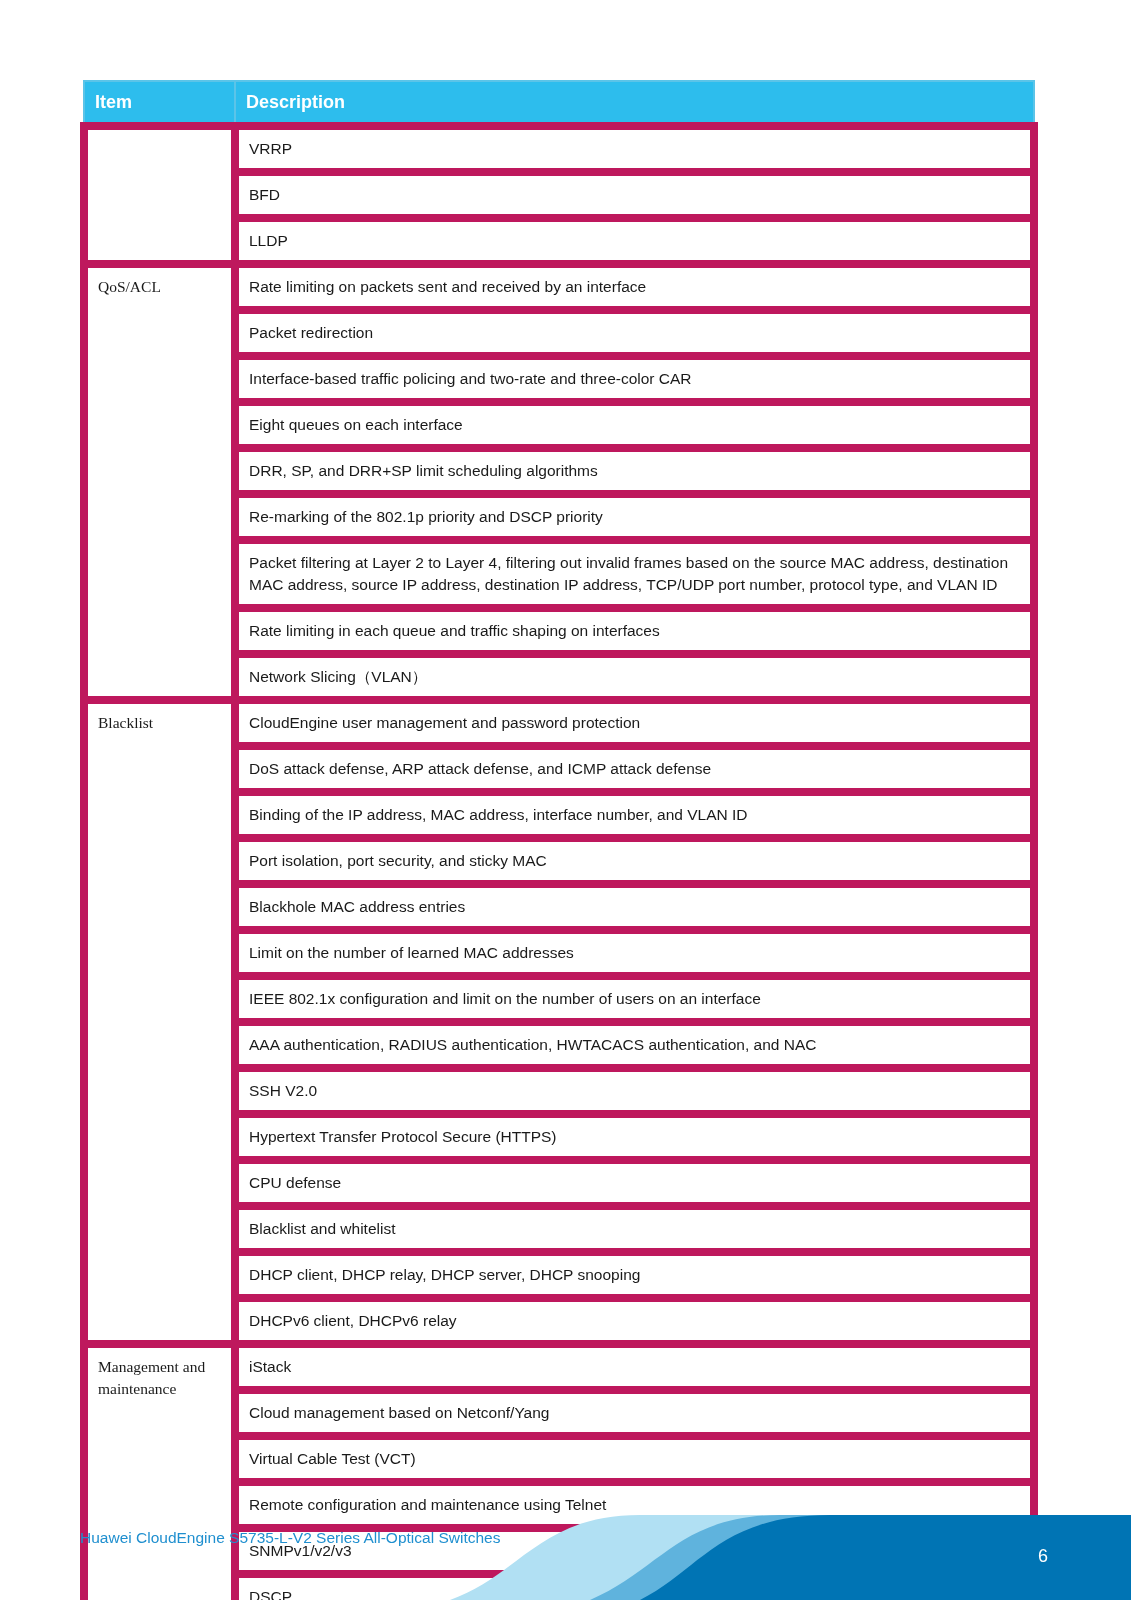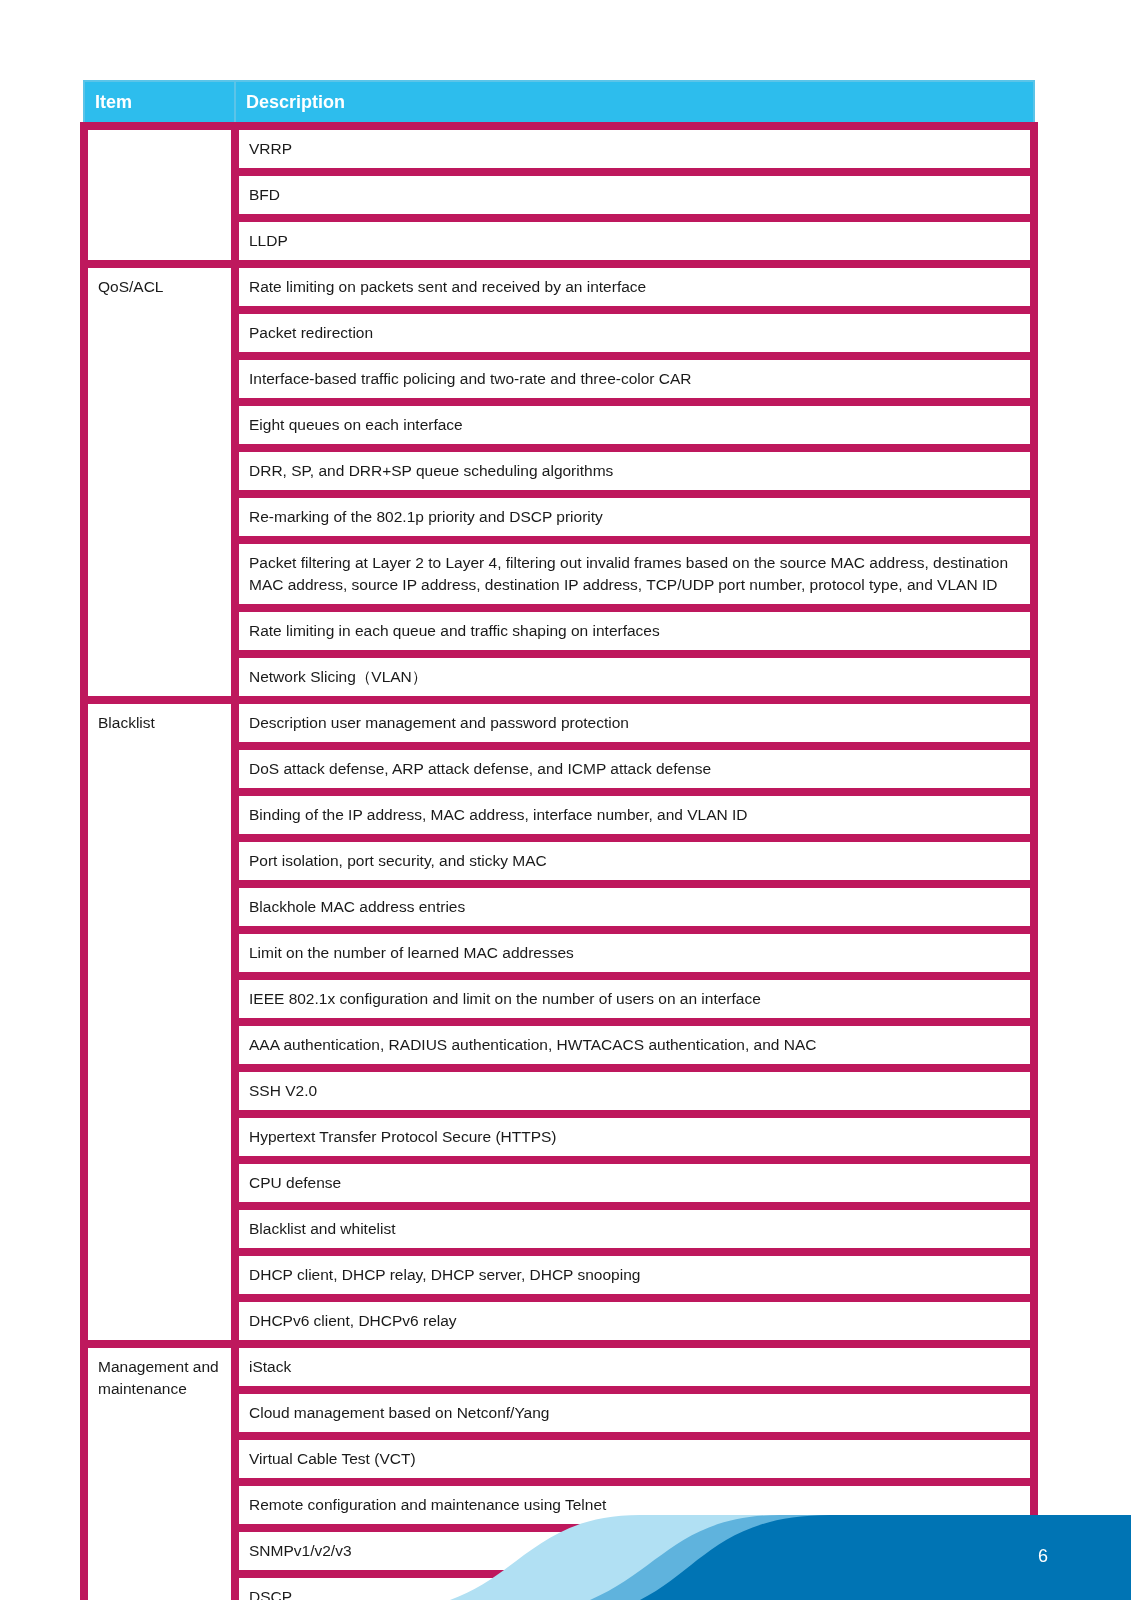--- a/index.html
+++ b/index.html
@@ -40,20 +40,21 @@
     .spec-table td {
       border: 8px solid #be185d;
       padding: 8px 10px 8px 10px;
       vertical-align: top;
       line-height: 22px;
       height: 39px;
       box-sizing: border-box;
     }
     .spec-table td.item-cell {
       vertical-align: top;
+      font-family: Liberation Serif, serif;
     }
     .footer-text {
       position: absolute;
       left: 80px;
       top: 1528px;
       color: #1f8fcf;
       font-size: 15.5px;
       line-height: 20px;
     }
     .footer-wave {
@@ -103,37 +104,37 @@
       <tr>
         <td>Packet redirection</td>
       </tr>
       <tr>
         <td>Interface-based traffic policing and two-rate and three-color CAR</td>
       </tr>
       <tr>
         <td>Eight queues on each interface</td>
       </tr>
       <tr>
-        <td>DRR, SP, and DRR+SP queue scheduling algorithms</td>
+        <td>DRR, SP, and DRR+SP limit scheduling algorithms</td>
       </tr>
       <tr>
         <td>Re-marking of the 802.1p priority and DSCP priority</td>
       </tr>
       <tr>
         <td>Packet filtering at Layer 2 to Layer 4, filtering out invalid frames based on the source MAC address, destination MAC address, source IP address, destination IP address, TCP/UDP port number, protocol type, and VLAN ID</td>
       </tr>
       <tr>
         <td>Rate limiting in each queue and traffic shaping on interfaces</td>
       </tr>
       <tr>
         <td>Network Slicing（VLAN）</td>
       </tr>
       <tr>
         <td class="item-cell" rowspan="14">Blacklist</td>
-        <td>Description user management and password protection</td>
+        <td>CloudEngine user management and password protection</td>
       </tr>
       <tr>
         <td>DoS attack defense, ARP attack defense, and ICMP attack defense</td>
       </tr>
       <tr>
         <td>Binding of the IP address, MAC address, interface number, and VLAN ID</td>
       </tr>
       <tr>
         <td>Port isolation, port security, and sticky MAC</td>
       </tr>
@@ -192,14 +193,15 @@
     </tbody>
 </table>
 
 <svg class="footer-wave" viewBox="0 0 1131 85" preserveAspectRatio="none">
   <path d="M450 85 C 520 60, 540 0, 640 0 L 1131 0 L 1131 85 Z" fill="#b1e0f3"></path>
   <path d="M590 85 C 660 55, 680 0, 780 0 L 1131 0 L 1131 85 Z" fill="#5fb3dd"></path>
   <path d="M640 85 C 700 55, 720 0, 830 0 L 1131 0 L 1131 85 Z" fill="#0074b4"></path>
 </svg>
 
 <div class="footer-text">
+  <div>Huawei CloudEngine S5735-L-V2 Series All-Optical Switches</div>
 </div>
 <div class="page-number">6</div>
 
 </body></html>

